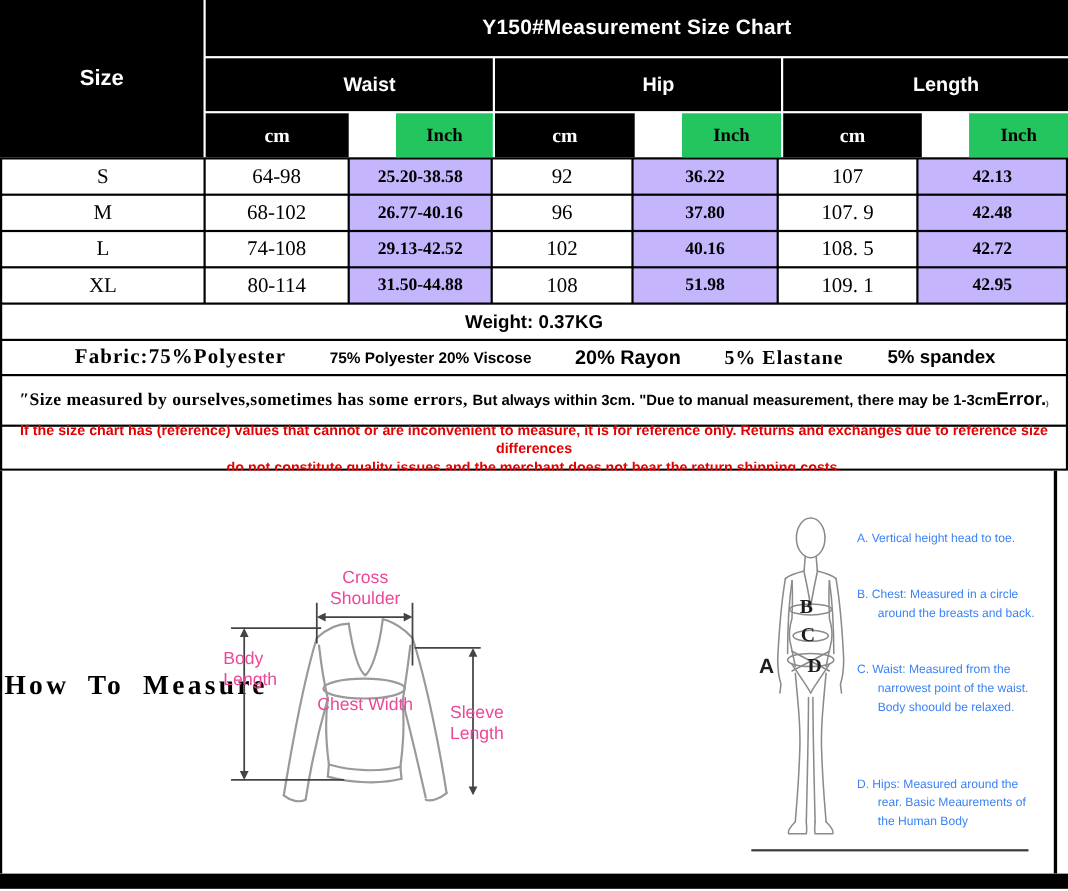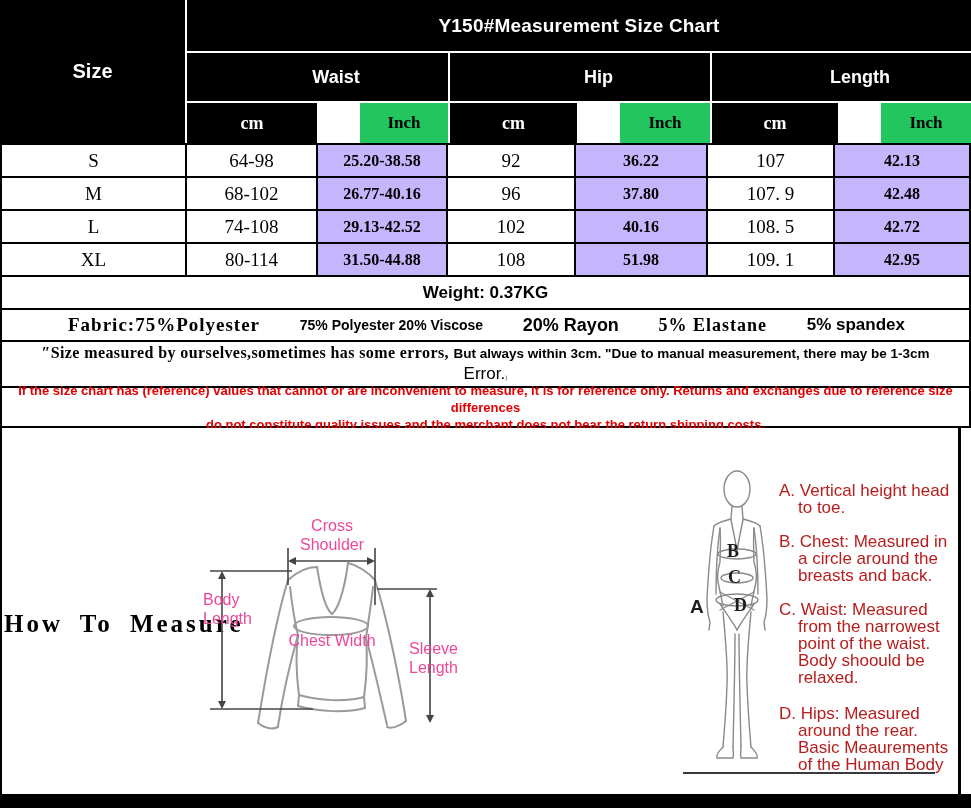--- a/index.html
+++ b/index.html
@@ -26,40 +26,40 @@
          font-family:"Liberation Serif",serif;font-size:19px;}
   .ycell{background:#c4b5fd;font-weight:bold;font-size:16px;}
   .full-row{grid-column:1/8;background:#fff;display:flex;align-items:center;justify-content:center;}
   .weight-text{font-size:17px;font-weight:bold;}
   .fabric-row{justify-content:space-between;padding:0 64px 0 66px;}
   .fab-serif{font-family:"Liberation Serif",serif;font-weight:600;font-size:19px;letter-spacing:1px;}
   .fab-serif-sm{font-family:"Liberation Serif",serif;font-weight:600;font-size:18px;letter-spacing:1px;}
   .fab-sans-sm{font-size:14px;font-weight:bold;}
   .fab-sans-lg{font-size:18px;font-weight:bold;}
   .fab-sans-md{font-size:17px;font-weight:bold;}
-  .disclaimer-row{flex-direction:column;justify-content:center;line-height:20px;}
+  .disclaimer-row{flex-direction:row;justify-content:center;line-height:20px;}
   .disc-line1{white-space:nowrap;}
   .disc-serif{font-family:"Liberation Serif",serif;font-weight:bold;font-size:16px;letter-spacing:.4px;}
   .disc-sans{font-size:13.5px;font-weight:600;}
-  .disc-line2{font-size:17px;font-weight:normal;}
+  .disc-line2{font-size:17px;font-weight:bold;}
   .disc-mark{font-size:10px;color:#555;}
   .notice-row{flex-direction:column;justify-content:center;color:#E30000;font-weight:bold;
               font-size:13px;line-height:17px;text-align:center;}
 
   
   .measure-section{position:relative;width:971px;height:366px;background:#fff;}
   .edge-left{position:absolute;left:0;top:0;width:2px;height:100%;background:#000;}
   .edge-right{position:absolute;left:958px;top:0;width:3px;height:100%;background:#000;}
   .howto{position:absolute;left:4px;top:182px;font-family:"Liberation Serif",serif;
          font-weight:600;font-size:25px;letter-spacing:3px;word-spacing:8px;}
   .diagram-label{position:absolute;color:#ec4899;font-size:16px;line-height:19px;}
   .figure-letter{position:absolute;color:#1d1d1d;font-family:"Liberation Serif",serif;
                  font-weight:bold;font-size:18px;}
   .letter-a{font-family:"Liberation Sans",sans-serif;font-size:19px;}
-  .desc-item{position:absolute;left:779px;width:152px;color:#b91c1c;font-size:17px;
+  .desc-item{position:absolute;left:779px;width:152px;color:#3b82f6;font-size:11px;
              line-height:17px;padding-left:19px;text-indent:-19px;}
   .figure-underline{position:absolute;left:683px;top:344px;width:252px;height:2px;background:#3a3a3a;}
   .bottom-bar{width:971px;height:14px;background:#000;}
   svg{position:absolute;}
   .garment{stroke:#9a9a9a;stroke-width:2;fill:none;stroke-linecap:round;}
   .bodyline{stroke:#8a8a8a;stroke-width:1.4;fill:none;stroke-linecap:round;}
   .meas{stroke:#444;stroke-width:1.6;fill:none;}
   .arrow{fill:#444;stroke:none;}
 </style>
 </head>

